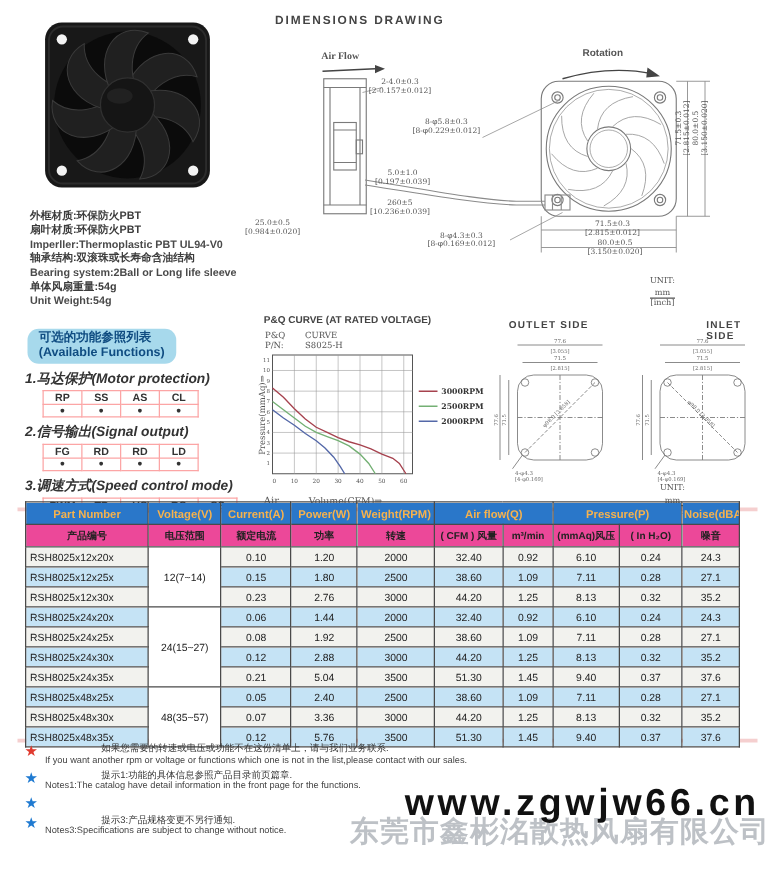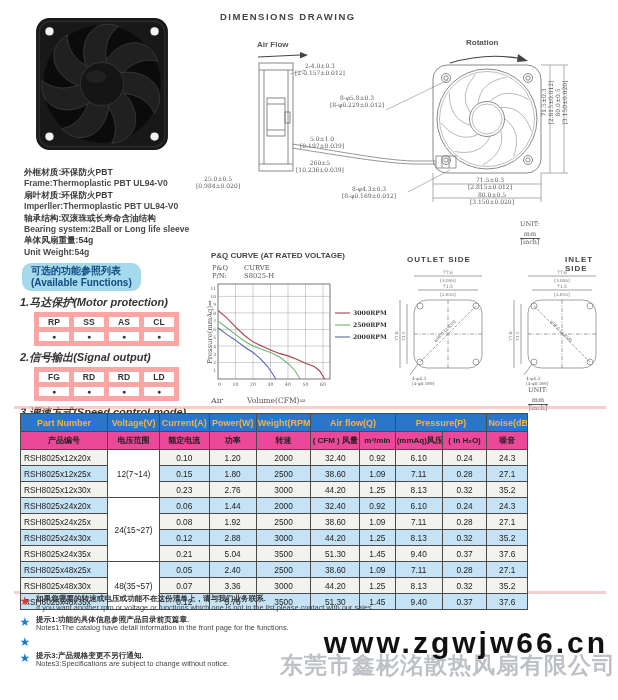--- a/index.html
+++ b/index.html
@@ -3,21 +3,21 @@
 <meta charset="utf-8">
 <style>
   html,body{margin:0;padding:0;background:#fff;}
   #sheet{position:relative;width:618px;height:700px;background:#ffffff;overflow:hidden;
          font-family:"Liberation Sans","DejaVu Sans",sans-serif;color:#3a3a3a;}
   .abs{position:absolute;}
   
   #fan-photo{left:34px;top:16px;width:136px;height:136px;}
   
   #dim-title{left:220px;top:11px;font-size:9.5px;font-weight:bold;letter-spacing:1.5px;color:#444;}
-  #airflow-label{left:257px;top:40px;font-size:8px;font-weight:bold;color:#555;}
+  #airflow-label{left:257px;top:40px;font-size:8px;font-weight:bold;color:#555;font-family:Liberation Serif, serif;}
   #airflow-arrow{left:256px;top:51px;width:52px;height:10px;}
   #rotation-label{left:466px;top:38px;font-size:8px;font-weight:bold;color:#555;}
   #rotation-arc{left:446px;top:50px;width:86px;height:16px;}
   #side-view{left:254px;top:60px;width:44px;height:114px;}
   #front-view{left:430px;top:62px;width:160px;height:150px;}
   #wire-view{left:288px;top:140px;width:180px;height:42px;}
   #leader-lines{left:288px;top:58px;width:175px;height:150px;}
   .dim{font-family:"DejaVu Serif",serif;font-size:6px;line-height:6.5px;color:#555;text-align:center;white-space:nowrap;}
   #dim-s1{left:295px;top:63px;}
   #dim-s2{left:330px;top:95px;}
@@ -38,21 +38,21 @@
   #materials{left:24px;top:167px;width:200px;}
   #materials div{font-size:8.6px;line-height:11.4px;white-space:nowrap;}
   #materials .cn{font-weight:bold;color:#3c3c3c;}
   #materials .en{font-weight:bold;color:#4a4a4a;}
   
   #func-header{left:22px;top:263px;background:var(--fn-bg,#a7d9ec);border-radius:9px;padding:2px 9px 3px;
                font-size:10px;line-height:11.5px;font-weight:bold;color:var(--fn-tx,#0f4c81);}
   #func-groups{left:20px;top:291px;width:185px;}
   .fg-title{font-size:11px;font-weight:bold;color:#333;margin:4px 0 2px;white-space:nowrap;font-style:italic;}
   .fg-table{border-collapse:collapse;margin-left:14px;}
-  .fg-table td{border:5px solid #fca5a5;width:26px;height:10px;text-align:center;
+  .fg-table td{border:1px solid #fca5a5;width:26px;height:10px;text-align:center;
                font-size:8.5px;font-weight:bold;color:#333;padding:0 2px;}
   .fg-table td.dot{font-size:7px;height:9px;}
   
   #pq-title{left:211px;top:251px;font-size:8px;font-weight:bold;color:#444;white-space:nowrap;}
   #pq-pn{left:212px;top:264px;font-family:"DejaVu Serif",serif;font-size:6.8px;line-height:8px;color:#555;
          display:grid;grid-template-columns:32px auto;}
   #pq-plot{left:204px;top:281px;width:188px;height:118px;}
   #pq-ylabel{left:155px;top:328px;width:110px;font-family:"DejaVu Serif",serif;font-size:6.8px;color:#555;
              transform:rotate(-90deg);text-align:center;}
   #pq-air{left:211px;top:396px;font-family:"DejaVu Serif",serif;font-size:8px;color:#555;}
@@ -60,36 +60,36 @@
   
   #outlet-title{left:407px;top:255px;font-size:8px;font-weight:bold;letter-spacing:1px;color:#444;}
   #inlet-title{left:522px;top:255px;font-size:8px;font-weight:bold;letter-spacing:1px;color:#444;margin-left:43px;}
   #outlet-view{left:394px;top:266px;width:100px;height:120px;}
   #inlet-view{left:508px;top:266px;width:100px;height:120px;}
   .tinytext{font-family:"DejaVu Serif",serif;fill:#666;}
   
   .pink-line{left:14px;width:592px;height:3px;background:#f0b5b5;opacity:.65;}
   #pink-1{top:406px;} #pink-2{top:591px;}
   
-  #spec-table{left:20px;top:413px;width:508px;border-collapse:collapse;table-layout:fixed;}
+  #spec-table{left:20px;top:401px;width:572px;border-collapse:collapse;table-layout:fixed;}
   #spec-table th,#spec-table td{border:1px solid #4a4a4a;text-align:center;overflow:hidden;white-space:nowrap;}
   #spec-table tr.h1 th{background:var(--hdr-bg,#2a77c9);color:var(--hdr-tx,#f7b24c);
                        font-size:9px;font-weight:bold;height:15px;}
   #spec-table tr.h2 th{background:#ec4899;color:#222;font-size:8px;font-weight:bold;height:15px;}
   #spec-table td{font-size:8.3px;color:#222;height:13px;background:#f2f2ee;}
   #spec-table tr.alt td{background:var(--row-alt,#c5e3f5);}
   #spec-table td.part{text-align:left;padding-left:3px;}
   #spec-table td.volt{background:#fff !important;}
   
   #notes{left:18px;top:595px;width:440px;}
   .note{display:flex;gap:4px;margin-bottom:3.5px;}
   .note .star{font-size:12px;line-height:12px;width:14px;text-align:center;}
   .note .star.red{color:var(--star-red,#e03a2f);}
   .note .star.blue{color:var(--star-blue,#1f7ad1);}
-  .note .cn{font-size:7.6px;font-weight:bold;color:#333;line-height:8.5px;}
+  .note .cn{font-size:7.6px;font-weight:normal;color:#333;line-height:8.5px;margin-left:45px;}
   .note .en{font-size:7.4px;color:#444;line-height:8.5px;}
   
   #footer-company{right:2px;top:650px;font-size:23px;font-weight:bold;color:#a8adb3;opacity:.75;
                   letter-spacing:1px;z-index:2;white-space:nowrap;}
   #footer-url{right:10px;top:626px;font-size:30px;font-weight:bold;color:#111;letter-spacing:3px;z-index:3;}
   #footer-site{right:8px;top:678px;font-size:13px;color:#9aa0a6;letter-spacing:1px;z-index:2;}
 </style>
 </head>
 <body>
 
@@ -242,21 +242,20 @@
   <div id="unit-1" class="abs unitbox">
     <span>UNIT:</span>
     <span class="frac">
         <span>mm</span>
         <span class="den">[inch]</span>
       </span>
   </div>
 
   <div id="materials" class="abs">
     <div class="cn">外框材质:环保防火PBT</div>
-    <div class="en">Frame:Thermoplastic PBT UL94-V0</div>
     <div class="cn">扇叶材质:环保防火PBT</div>
     <div class="en">Imperller:Thermoplastic PBT UL94-V0</div>
     <div class="cn">轴承结构:双滚珠或长寿命含油结构</div>
     <div class="en">Bearing system:2Ball or Long life sleeve</div>
     <div class="cn">单体风扇重量:54g</div>
     <div class="en">Unit Weight:54g</div>
   </div>
 
   <div id="func-header" class="abs">
     <div>可选的功能参照列表</div>

